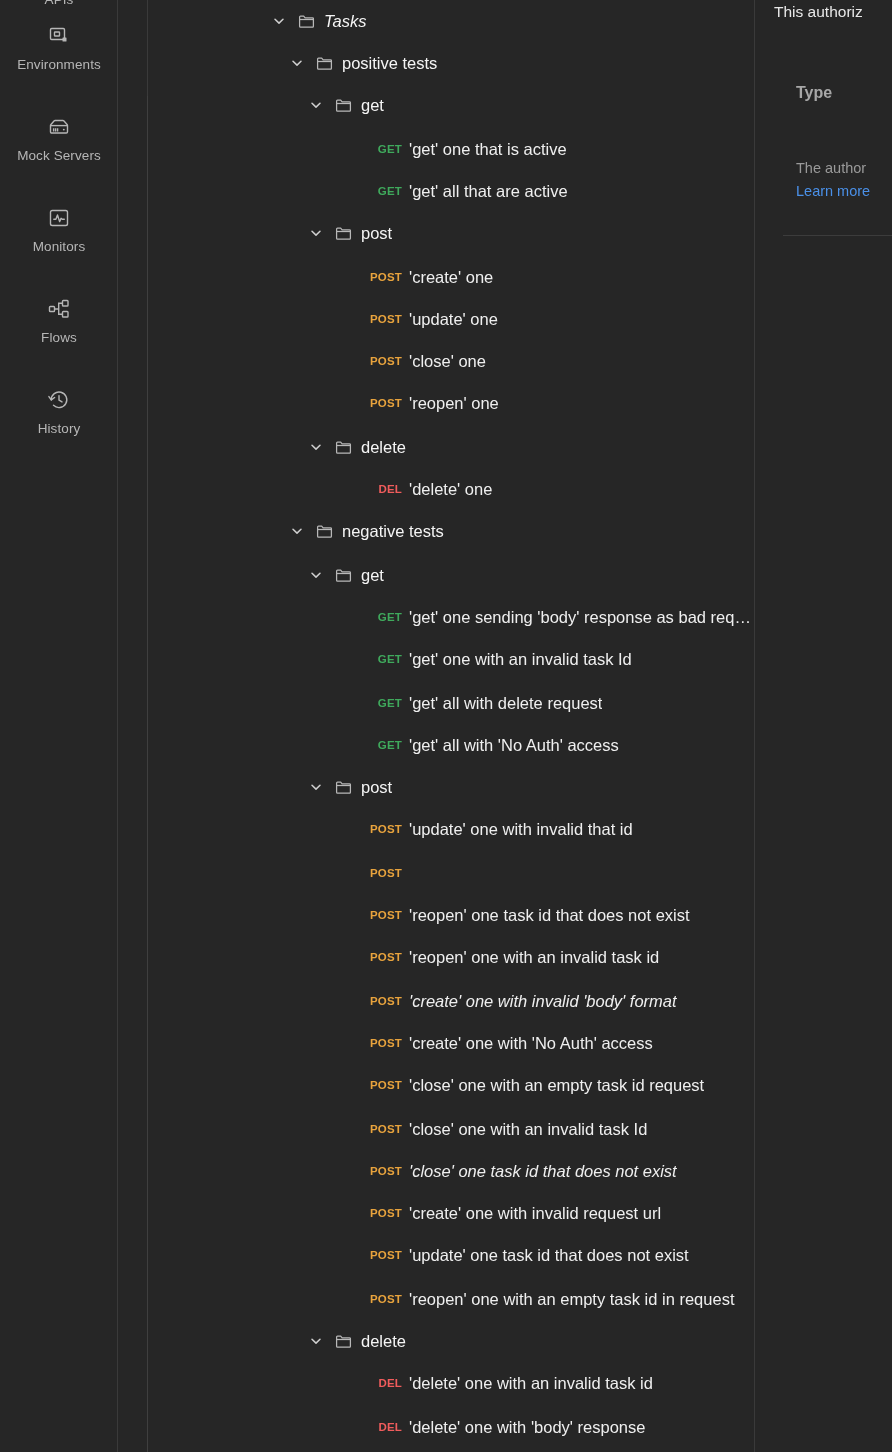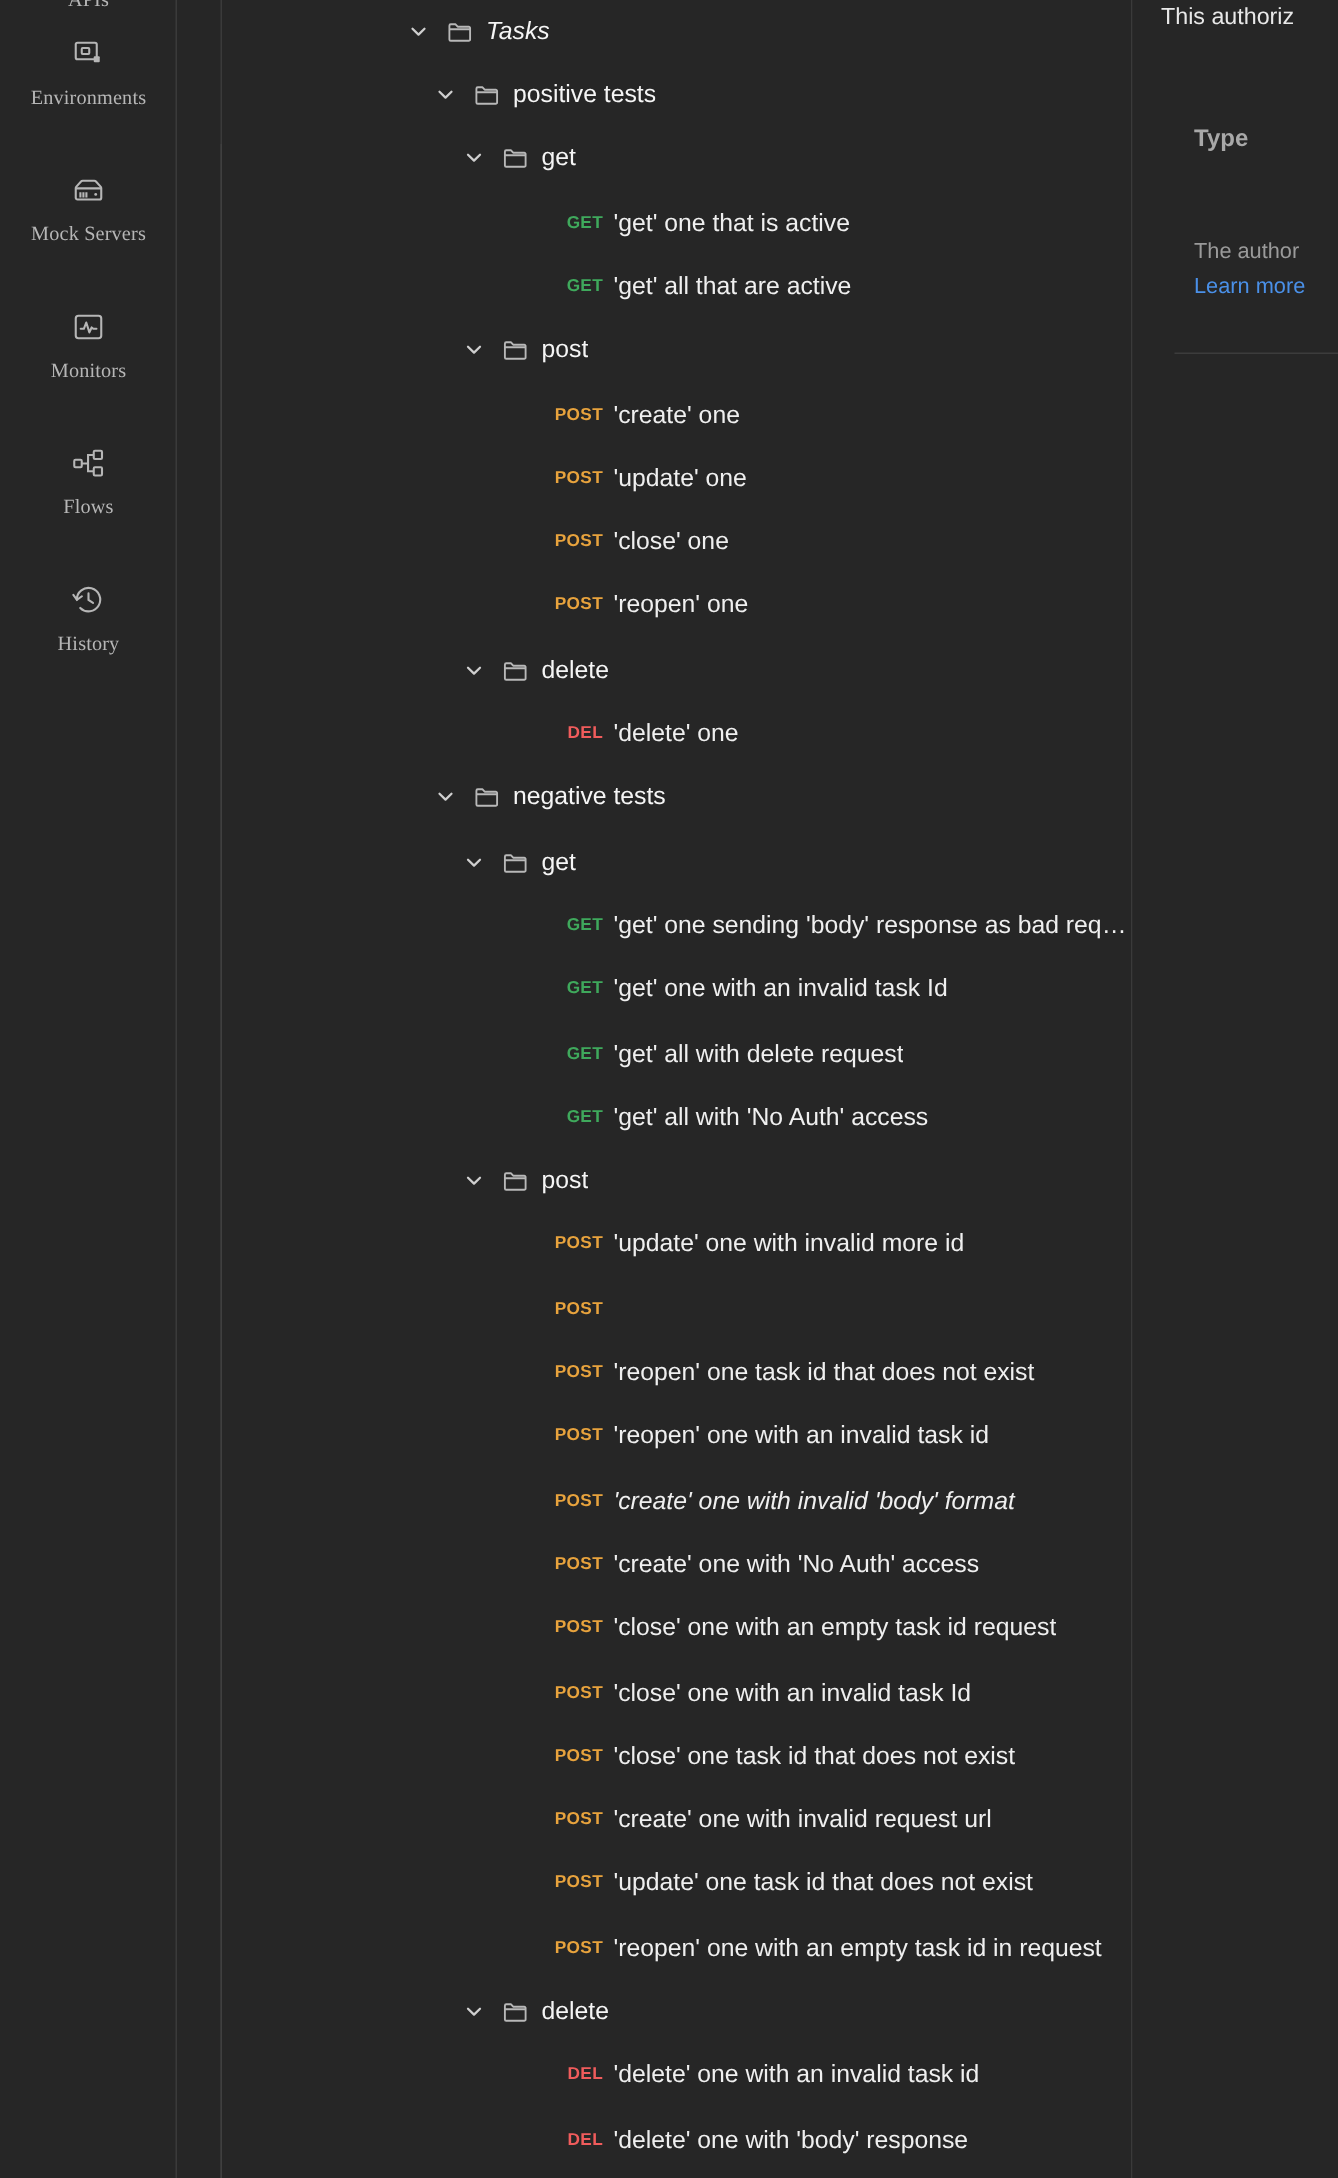--- a/index.html
+++ b/index.html
@@ -23,21 +23,20 @@
 
   
   .rail {
     width: 118px;
     min-width: 118px;
     height: 1452px;
     background: #262626;
     border-right: 1px solid #3a3a3a;
     box-sizing: border-box;
     position: relative;
-    font-family: Liberation Serif, serif;
   }
   .rail-item {
     width: 118px;
     height: 91px;
     display: flex;
     flex-direction: column;
     align-items: center;
     justify-content: flex-start;
     box-sizing: border-box;
     padding-top: 10px;
@@ -423,21 +422,21 @@
           <span class="folder-icon">
             <svg width="17" height="17" viewBox="0 0 17 17" fill="none" stroke="#b8b8b8" stroke-width="1.25" stroke-linejoin="round">
               <path d="M1.6 4.1a.9.9 0 0 1 .9-.9h3.2l1.4 1.6h7.4a.9.9 0 0 1 .9.9v7.6a.9.9 0 0 1-.9.9H2.5a.9.9 0 0 1-.9-.9z"></path>
               <path d="M1.6 6.5h13.8"></path>
             </svg>
           </span>
           <span class="row-label">post</span>
         </div>
         <div class="row req-row" style="top: 808px; padding-left: 248px;">
           <span class="method m-post" style="width: 36px;">POST</span>
-          <span class="row-label" style="max-width: 339px;">'update' one with invalid more id</span>
+          <span class="row-label" style="max-width: 339px;">'update' one with invalid that id</span>
         </div>
         <div class="row req-row" style="top: 852px; padding-left: 248px;">
           <span class="method m-post" style="width: 36px;">POST</span>
         </div>
         <div class="row req-row" style="top: 894px; padding-left: 248px;">
           <span class="method m-post" style="width: 36px;">POST</span>
           <span class="row-label" style="max-width: 339px;">'reopen' one task id that does not exist</span>
         </div>
         <div class="row req-row" style="top: 936px; padding-left: 248px;">
           <span class="method m-post" style="width: 36px;">POST</span>
@@ -454,21 +453,21 @@
         <div class="row req-row" style="top: 1064px; padding-left: 248px;">
           <span class="method m-post" style="width: 36px;">POST</span>
           <span class="row-label" style="max-width: 339px;">'close' one with an empty task id request</span>
         </div>
         <div class="row req-row" style="top: 1108px; padding-left: 248px;">
           <span class="method m-post" style="width: 36px;">POST</span>
           <span class="row-label" style="max-width: 339px;">'close' one with an invalid task Id</span>
         </div>
         <div class="row req-row" style="top: 1150px; padding-left: 248px;">
           <span class="method m-post" style="width: 36px;">POST</span>
-          <span class="row-label" style="max-width: 339px;">'close' one task id that does not exist</span>
+          <span class="row-label" style="max-width: 339px; font-style: italic;">'close' one task id that does not exist</span>
         </div>
         <div class="row req-row" style="top: 1192px; padding-left: 248px;">
           <span class="method m-post" style="width: 36px;">POST</span>
           <span class="row-label" style="max-width: 339px;">'create' one with invalid request url</span>
         </div>
         <div class="row req-row" style="top: 1234px; padding-left: 248px;">
           <span class="method m-post" style="width: 36px;">POST</span>
           <span class="row-label" style="max-width: 339px;">'update' one task id that does not exist</span>
         </div>
         <div class="row req-row" style="top: 1278px; padding-left: 248px;">

